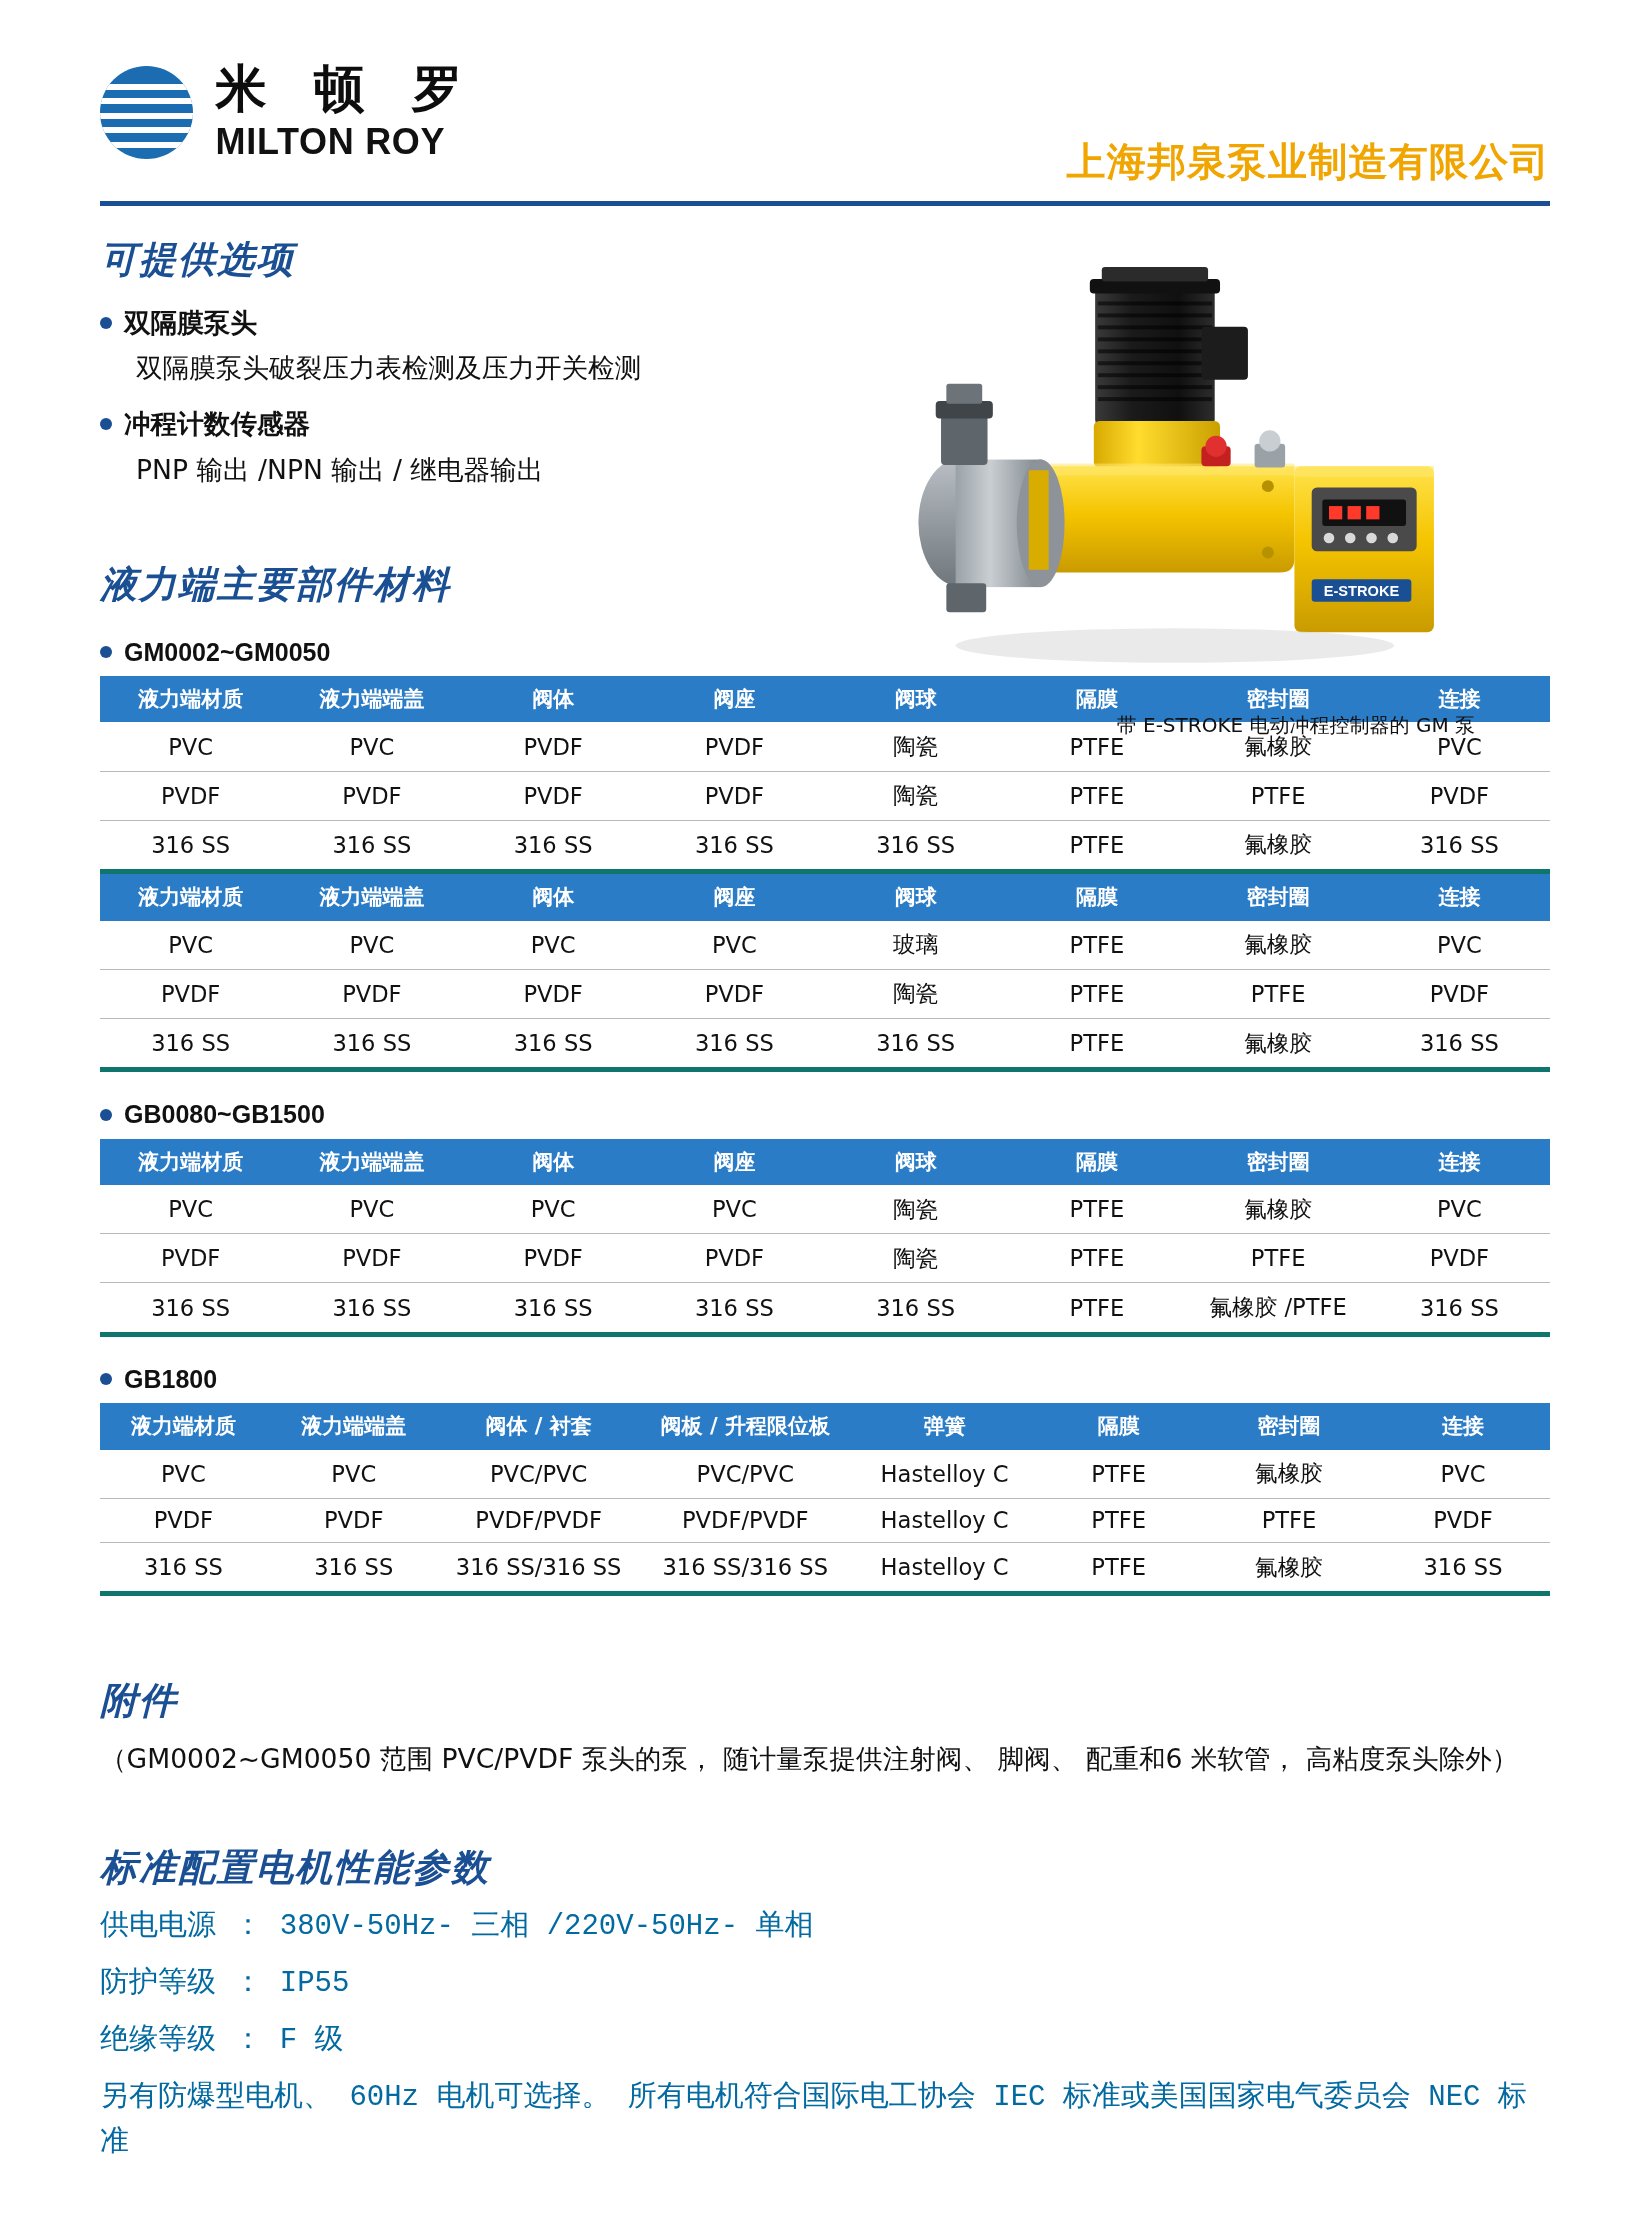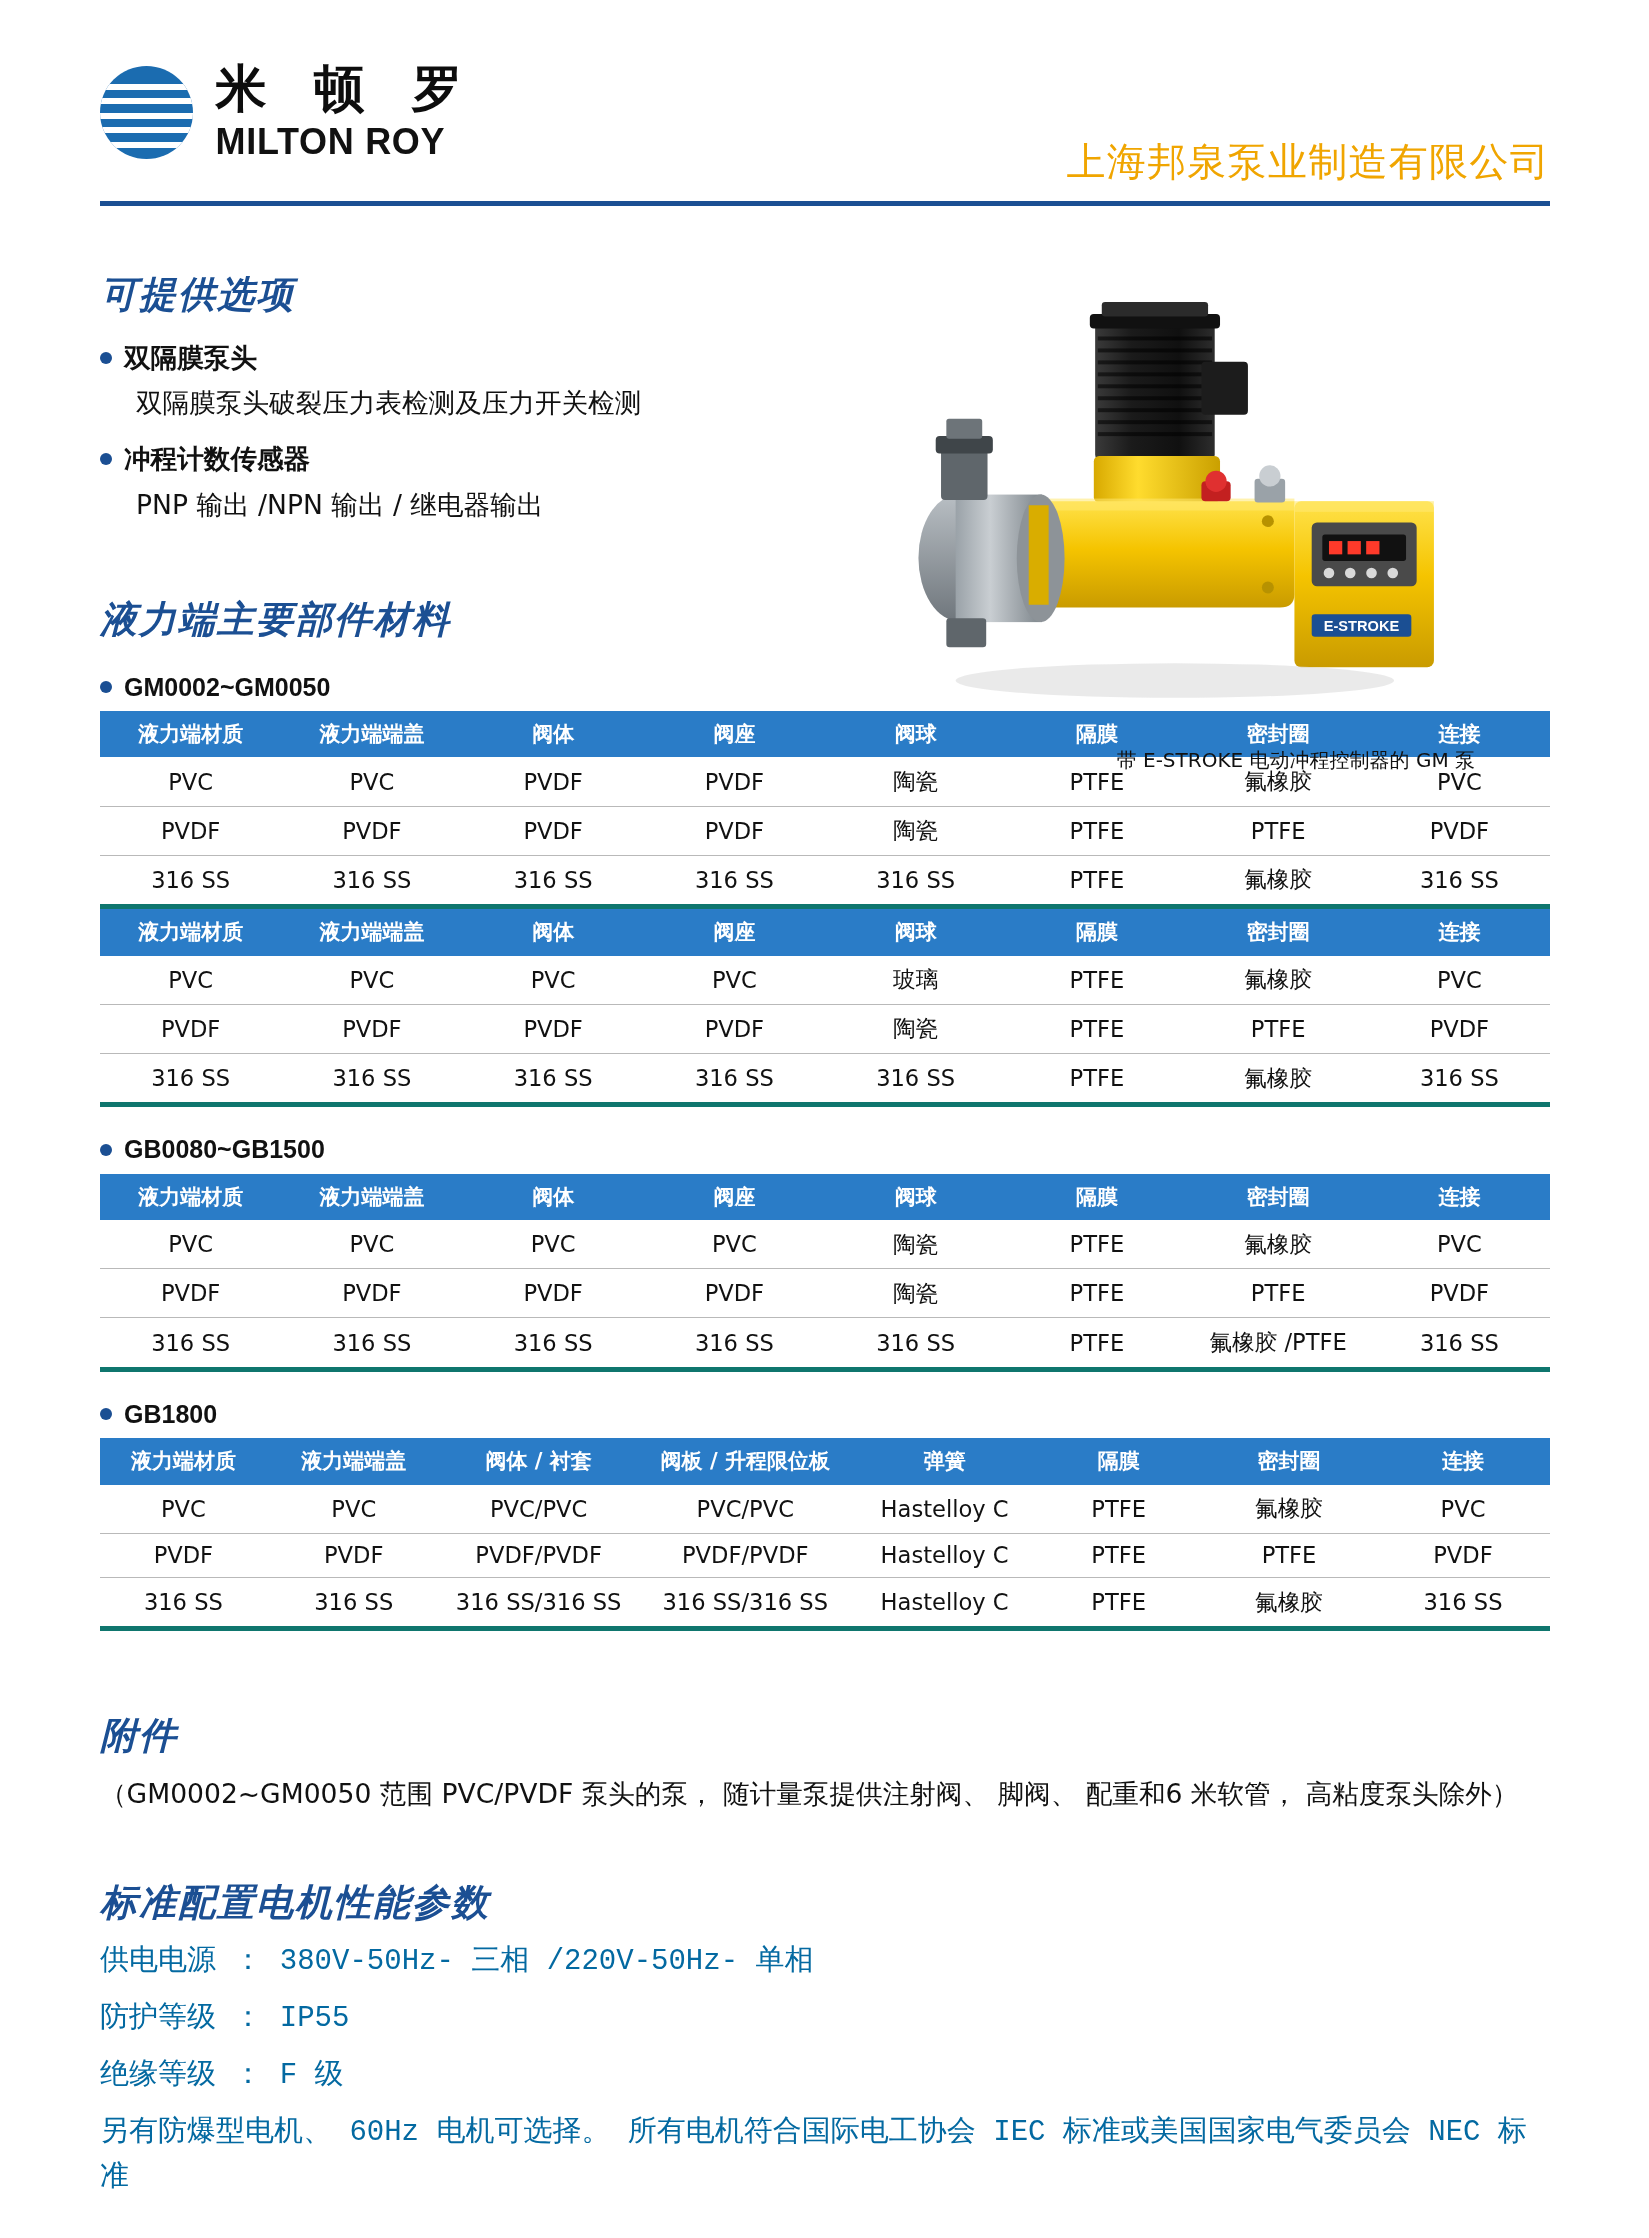--- a/index.html
+++ b/index.html
@@ -41,21 +41,21 @@
     color:#0d0d0d; line-height:1.0;
     font-family:"DejaVu Sans", sans-serif;
   }
   .logo-en {
     font-size:36px; font-weight:bold; letter-spacing:0.7px;
     color:#111111; margin-top:6.6px;
     font-family:"Liberation Sans", sans-serif;
   }
   .company-cn {
     position:absolute; right:0; top:72px;
-    font-size:39px; font-weight:normal; color:#f0a500;
+    font-size:39px; font-weight:bold; color:#f0a500;
     font-family:"DejaVu Sans", sans-serif;
     letter-spacing:1.3px;
     white-space:nowrap;
   }
   .header-rule {
     position:absolute; left:0; right:0; bottom:0;
     height:5.3px; background:#1b4f93;
   }
 
   
@@ -65,21 +65,21 @@
     font-weight:bold;
     font-style:italic;
     color:#1b4f93;
     font-family:"DejaVu Sans", sans-serif;
     letter-spacing:2px;
   }
 
   .content { margin:0 100px; position:relative; }
 
   
-  .options-block { position:relative; margin-top:64px; }
+  .options-block { position:relative; margin-top:29px; }
   .bullet-line { display:flex; align-items:flex-start; margin-top:20px; }
   .dot {
     width:12px; height:12px; border-radius:50%;
     background:#1b4f93; flex:0 0 auto;
     margin-top:12px; margin-right:12px;
   }
   .bullet-title {
     font-size:26.6px; font-weight:bold; color:#111;
     font-family:"DejaVu Sans", sans-serif;
   }

